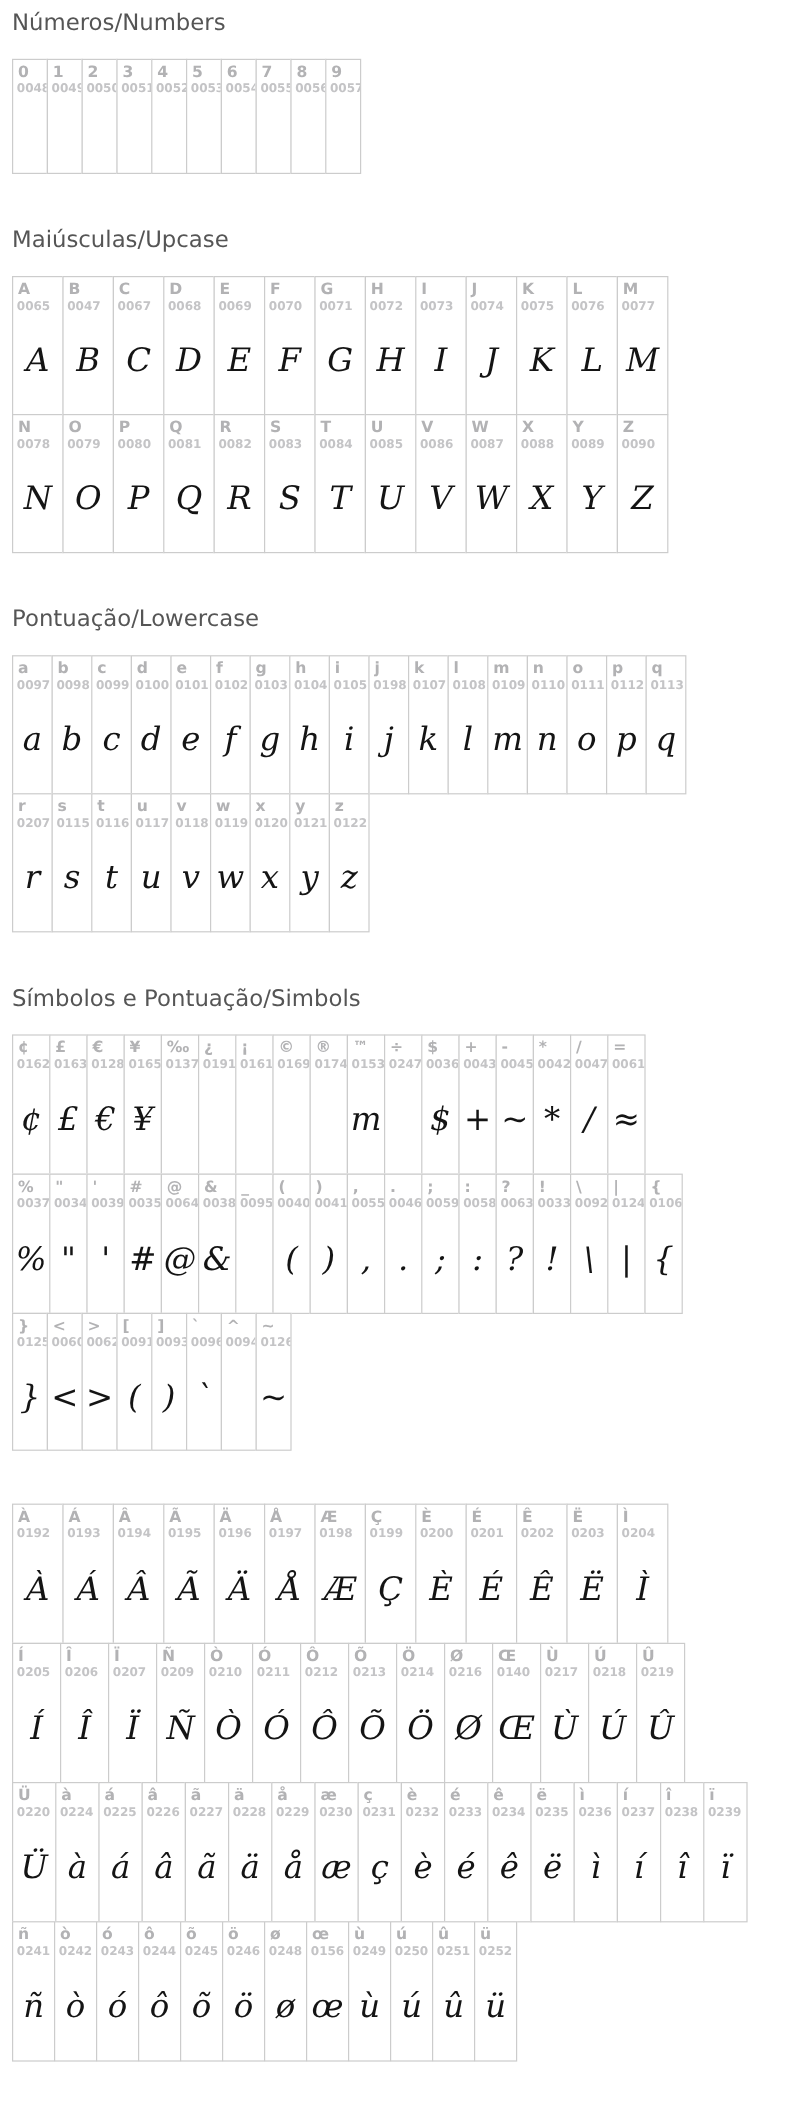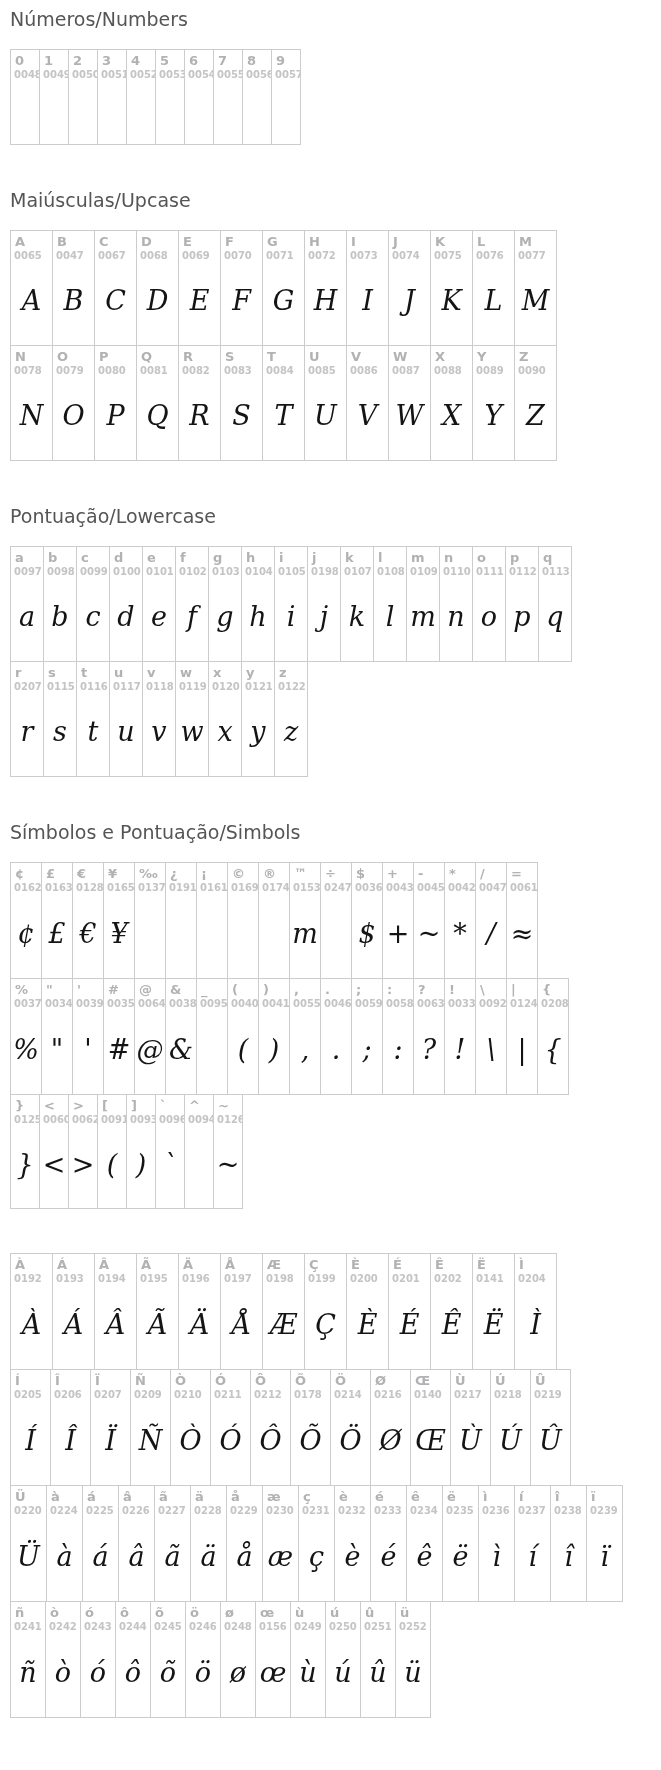--- a/index.html
+++ b/index.html
@@ -665,21 +665,21 @@
   </div>
 
   <div class="cell" style="width: 32px; height: 117px;">
     <div class="char">|</div>
     <div class="code">0124</div>
     <div class="glyph">|</div>
   </div>
 
   <div class="cell" style="width: 32px; height: 117px;">
     <div class="char">{</div>
-    <div class="code">0208</div>
+    <div class="code">0106</div>
     <div class="glyph">{</div>
   </div>
 </div>
         <div class="row">
   <div class="cell" style="width: 30px; height: 115px;">
     <div class="char">}</div>
     <div class="code">0125</div>
     <div class="glyph">}</div>
   </div>
 
@@ -792,21 +792,21 @@
   </div>
 
   <div class="cell" style="width: 43px; height: 117px;">
     <div class="char">Ê</div>
     <div class="code">0202</div>
     <div class="glyph">Ê</div>
   </div>
 
   <div class="cell" style="width: 43px; height: 117px;">
     <div class="char">Ë</div>
-    <div class="code">0141</div>
+    <div class="code">0203</div>
     <div class="glyph">Ë</div>
   </div>
 
   <div class="cell" style="width: 43px; height: 117px;">
     <div class="char">Ì</div>
     <div class="code">0204</div>
     <div class="glyph">Ì</div>
   </div>
 </div>
         <div class="row">
@@ -847,21 +847,21 @@
   </div>
 
   <div class="cell" style="width: 41px; height: 117px;">
     <div class="char">Ô</div>
     <div class="code">0212</div>
     <div class="glyph">Ô</div>
   </div>
 
   <div class="cell" style="width: 41px; height: 117px;">
     <div class="char">Õ</div>
-    <div class="code">0178</div>
+    <div class="code">0213</div>
     <div class="glyph">Õ</div>
   </div>
 
   <div class="cell" style="width: 41px; height: 117px;">
     <div class="char">Ö</div>
     <div class="code">0214</div>
     <div class="glyph">Ö</div>
   </div>
 
   <div class="cell" style="width: 41px; height: 117px;">

